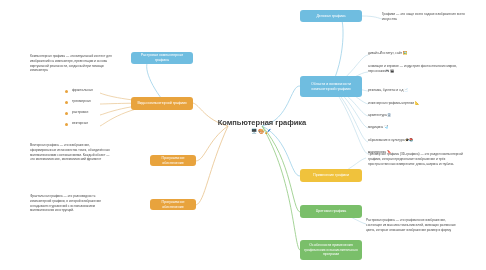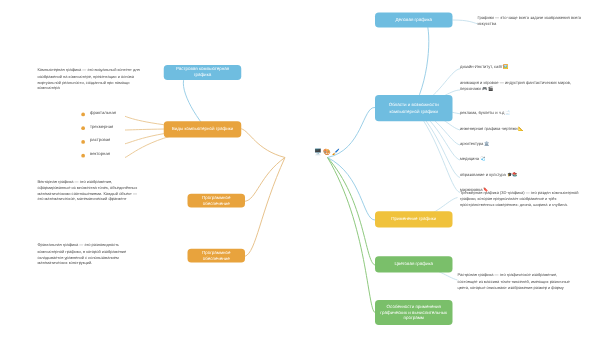--- a/index.html
+++ b/index.html
@@ -92,20 +92,21 @@
     <path d="M331,86 C352,90 360,102 368,104" stroke="#b9d9e8" stroke-width="0.6" fill="none"></path>
     <path d="M331,86 C352,94 360,114 368,116" stroke="#b9d9e8" stroke-width="0.6" fill="none"></path>
     <path d="M331,86 C352,98 360,126 368,128" stroke="#b9d9e8" stroke-width="0.6" fill="none"></path>
     <path d="M331,86 C352,104 360,140 368,142" stroke="#b9d9e8" stroke-width="0.6" fill="none"></path>
     <path d="M331,86 C352,110 360,152 368,154" stroke="#b9d9e8" stroke-width="0.6" fill="none"></path>
     <path d="M331,176 C350,172 358,160 366,158" stroke="#b9d9e8" stroke-width="0.6" fill="none"></path>
     <path d="M331,212 C350,214 358,222 366,224" stroke="#b9d9e8" stroke-width="0.6" fill="none"></path>
   </svg>
 
   <div class="central" style="left:196px;top:118px;width:132px;">
+    <div>Компьютерная графика</div>
     <div class="icons">🖥️🎨🖌️</div>
   </div>
 
   <div class="node" style="left:300px;top:10px;width:62px;height:12px;background:#6fbde0;">
     <span>Деловая графика</span>
   </div>
 
   <div class="node" style="left:300px;top:76px;width:62px;height:21px;background:#6fbde0;">
     <span>Области и возможности компьютерной графики</span>
   </div>

